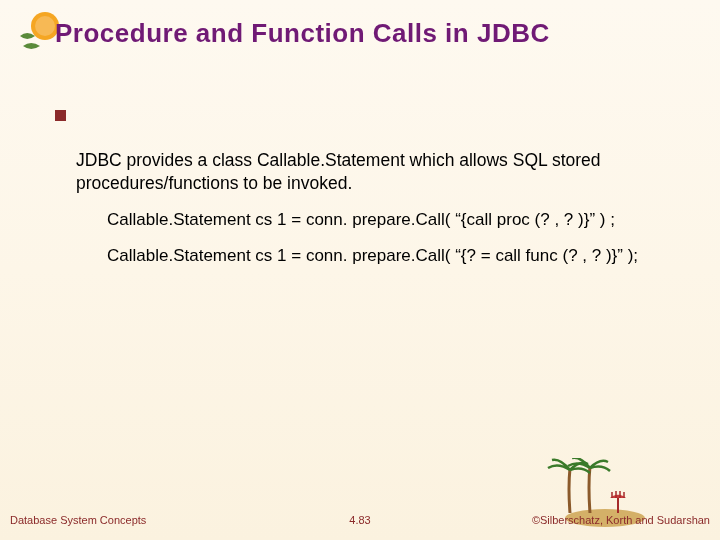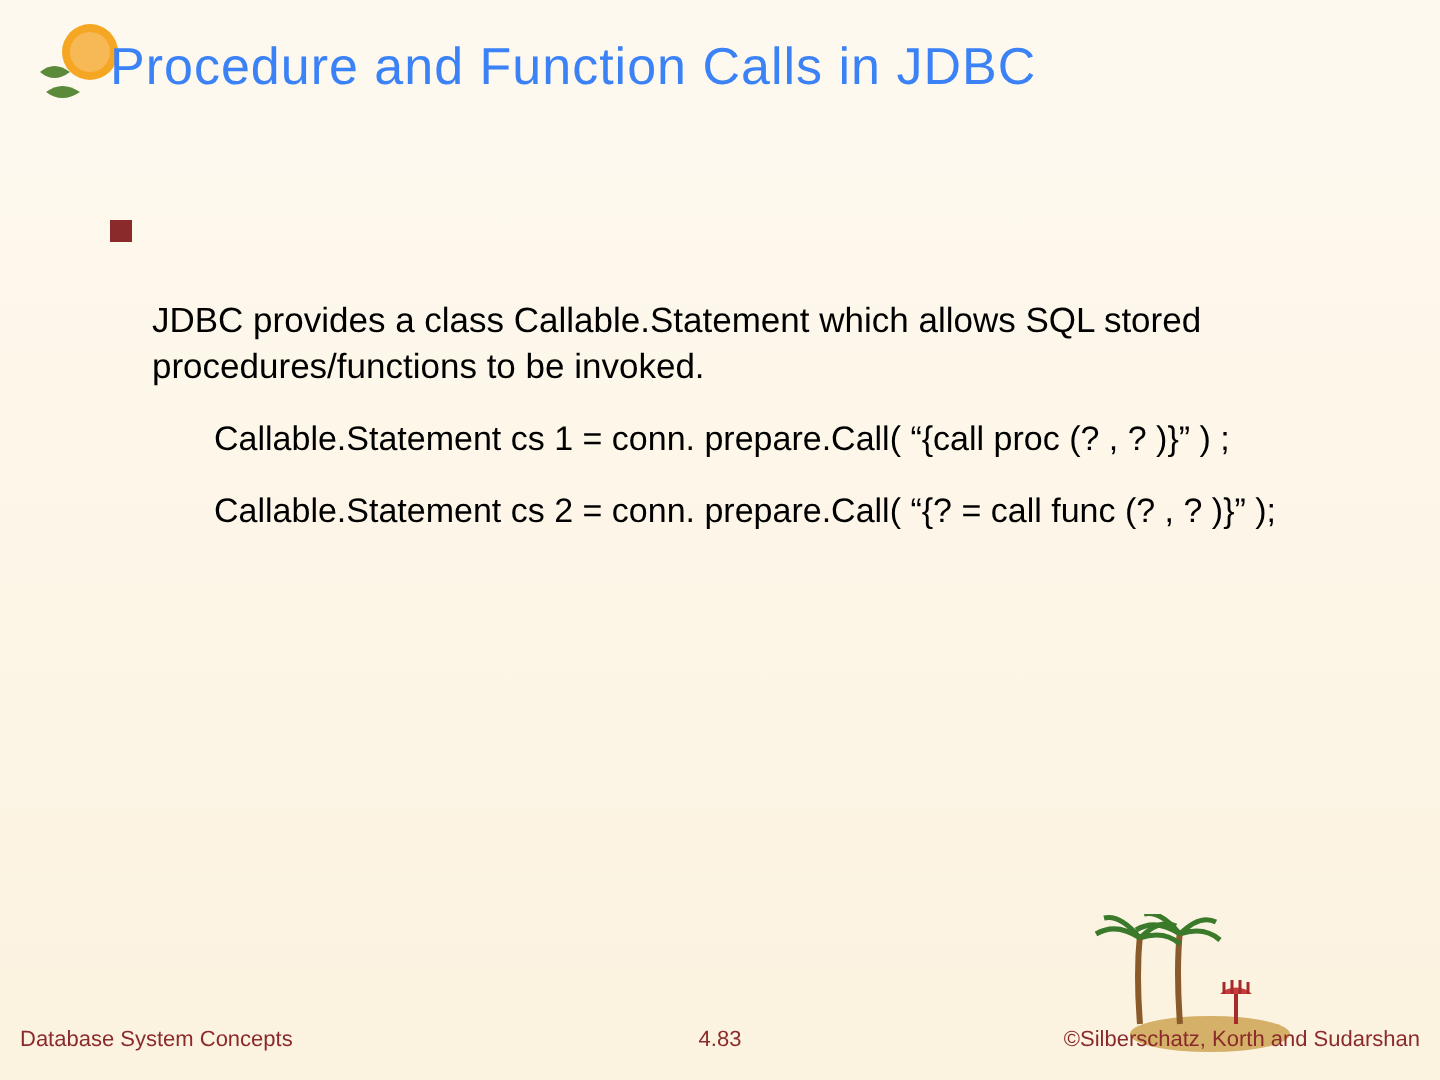--- a/index.html
+++ b/index.html
@@ -17,22 +17,22 @@
   .sun-deco {
     position: absolute;
     top: 8px;
     left: 15px;
   }
   .title {
     position: absolute;
     top: 18px;
     left: 55px;
     font-size: 26px;
-    font-weight: normal;
-    color: #3b82f6;
+    font-weight: bold;
+    color: #701a75;
     letter-spacing: 0.5px;
   }
   .content {
     position: absolute;
     top: 105px;
     left: 55px;
     right: 40px;
   }
   .bullet-row {
     display: flex;
@@ -96,21 +96,21 @@
   </div>
 
   <h1 class="title">Procedure and Function Calls in JDBC</h1>
 
   <div class="content">
     <div class="bullet-row">
       <div class="bullet"></div>
       <div class="bullet-text">JDBC provides a class Callable.Statement which allows SQL stored procedures/functions to be invoked.</div>
     </div>
     <div class="code-line">Callable.Statement cs 1 = conn. prepare.Call( “{call proc (? , ? )}” ) ;</div>
-    <div class="code-line">Callable.Statement cs 2 = conn. prepare.Call( “{? = call func (? , ? )}” );</div>
+    <div class="code-line">Callable.Statement cs 1 = conn. prepare.Call( “{? = call func (? , ? )}” );</div>
   </div>
 
   <div class="palm-deco">
     <svg width="110" height="70" viewBox="0 0 110 70">
       <ellipse cx="65" cy="60" rx="40" ry="9" fill="#d4b068"></ellipse>
       <path d="M 30 55 Q 28 30 30 10" stroke="#8b5a2b" stroke-width="3" fill="none"></path>
       <path d="M 50 55 Q 48 28 50 8" stroke="#8b5a2b" stroke-width="3" fill="none"></path>
       <path d="M 30 12 Q 18 4 8 10 M 30 12 Q 20 0 12 2 M 30 12 Q 40 2 48 6 M 30 12 Q 42 8 50 15" stroke="#3a7a2a" stroke-width="2.5" fill="none"></path>
       <path d="M 50 10 Q 38 2 28 8 M 50 10 Q 40 -2 32 0 M 50 10 Q 60 0 68 4 M 50 10 Q 62 6 70 13" stroke="#3a7a2a" stroke-width="2.5" fill="none"></path>
       <path d="M 78 55 Q 78 45 78 40" stroke="#a52a2a" stroke-width="2" fill="none"></path>

